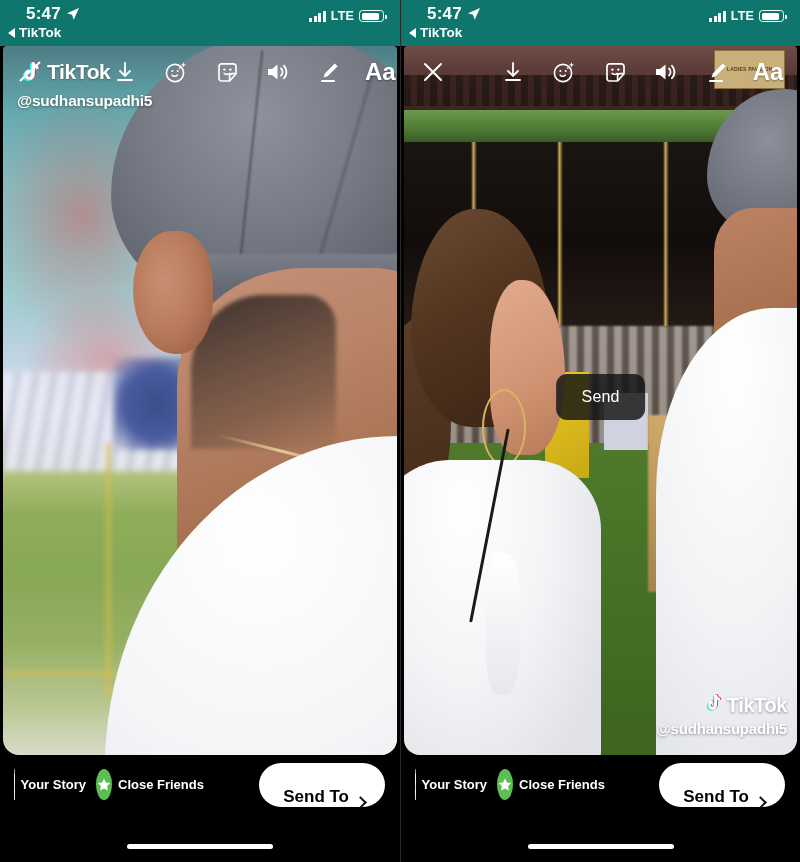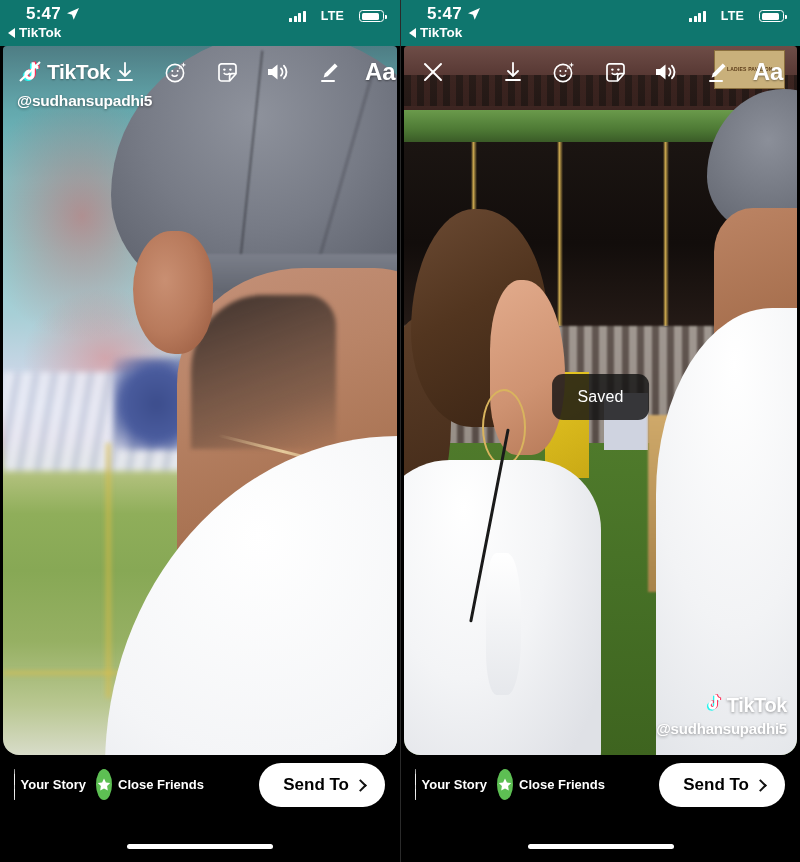--- a/index.html
+++ b/index.html
@@ -43,21 +43,21 @@
   }
   .sb-back .tri {
     width: 0; height: 0;
     border-top: 5px solid transparent;
     border-bottom: 5px solid transparent;
     border-right: 7px solid #fff;
     display: inline-block;
   }
   .sb-right {
     position: absolute; right: 16px; top: 9px;
-    display: flex; align-items: center; gap: 15px;
+    display: flex; align-items: center; gap: 5px;
   }
   .sig { display: flex; align-items: flex-end; gap: 1.5px; height: 11px; }
   .sig i { display:block; width: 3px; background: #fff; border-radius: .5px; }
   .sig i:nth-child(1){height:4px;}
   .sig i:nth-child(2){height:6px;}
   .sig i:nth-child(3){height:8.5px;}
   .sig i:nth-child(4){height:11px;}
   .lte { font-size: 12.5px; font-weight: 600; letter-spacing:.2px; }
   .batt {
     width: 25px; height: 12px; border: 1.5px solid #fff;
@@ -365,21 +365,21 @@
     content:""; position:absolute; left:50%; bottom:-4px; width:20px; height:15px;
     transform:translateX(-50%); background:#f2f2f2; border-radius:50% 50% 0 0;
   }
   .circ.green { background:#5dbf53; display:flex; align-items:center; justify-content:center; }
   .opt-label { font-size:13px; font-weight:700; color:#fff; white-space:nowrap; }
 
   .sendto {
     position:absolute; right: 15px; top: 8px;
     background:#fff; color:#000;
     height:44px; border-radius:22px;
-    display:flex; align-items:center; gap:7px;
+    display:flex; align-items:flex-end; gap:7px;
     padding: 0 20px 0 24px;
     font-size:17px; font-weight:600;
     cursor:pointer;
   }
   .chev { width:9px; height:9px; border-right:2.4px solid #111; border-top:2.4px solid #111;
           transform: rotate(45deg); margin-top:0px; }
 
   .homebar {
     position:absolute; left:50%; bottom:13px; transform:translateX(-50%);
     width:146px; height:5px; background:#fff; border-radius:3px;
@@ -633,21 +633,21 @@
               <path d="M17.8 3.4l2.8 2.8-10 10-4 1.2 1.2-4z" fill="#fff"></path>
               <path d="M5 21h12" stroke="#fff" stroke-width="2" stroke-linecap="round"></path>
             </svg>
           </span>
           <span class="tb-ico">
             <span class="aa">Aa</span>
           </span>
         </div>
       </div>
 
-      <div class="toast">Saved</div>
+      <div class="toast">Send</div>
 
       <div class="wm-bottom">
         <span class="wm-row">
           <span>
             <svg width="22" height="24" viewBox="0 0 26 26">
               <path d="M14.6 3.2h3.1c.2 2.2 1.5 3.7 3.7 3.9v3c-1.3.1-2.5-.3-3.6-1v6.1c0 3.6-2.6 6-5.9 5.6-2.6-.3-4.5-2.5-4.5-5.2 0-3 2.4-5.3 5.4-5.1v3.1c-1.3-.2-2.4.6-2.5 1.9-.1 1.2.8 2.2 2 2.2 1.2 0 2.1-.9 2.1-2.2z" fill="#25f4ee" transform="translate(-1.6,1.2)"></path>
               <path d="M14.6 3.2h3.1c.2 2.2 1.5 3.7 3.7 3.9v3c-1.3.1-2.5-.3-3.6-1v6.1c0 3.6-2.6 6-5.9 5.6-2.6-.3-4.5-2.5-4.5-5.2 0-3 2.4-5.3 5.4-5.1v3.1c-1.3-.2-2.4.6-2.5 1.9-.1 1.2.8 2.2 2 2.2 1.2 0 2.1-.9 2.1-2.2z" fill="#fe2c55" transform="translate(1.2,-0.6)"></path>
               <path d="M14.6 3.2h3.1c.2 2.2 1.5 3.7 3.7 3.9v3c-1.3.1-2.5-.3-3.6-1v6.1c0 3.6-2.6 6-5.9 5.6-2.6-.3-4.5-2.5-4.5-5.2 0-3 2.4-5.3 5.4-5.1v3.1c-1.3-.2-2.4.6-2.5 1.9-.1 1.2.8 2.2 2 2.2 1.2 0 2.1-.9 2.1-2.2z" fill="#ffffff"></path>
             </svg>
           </span>

